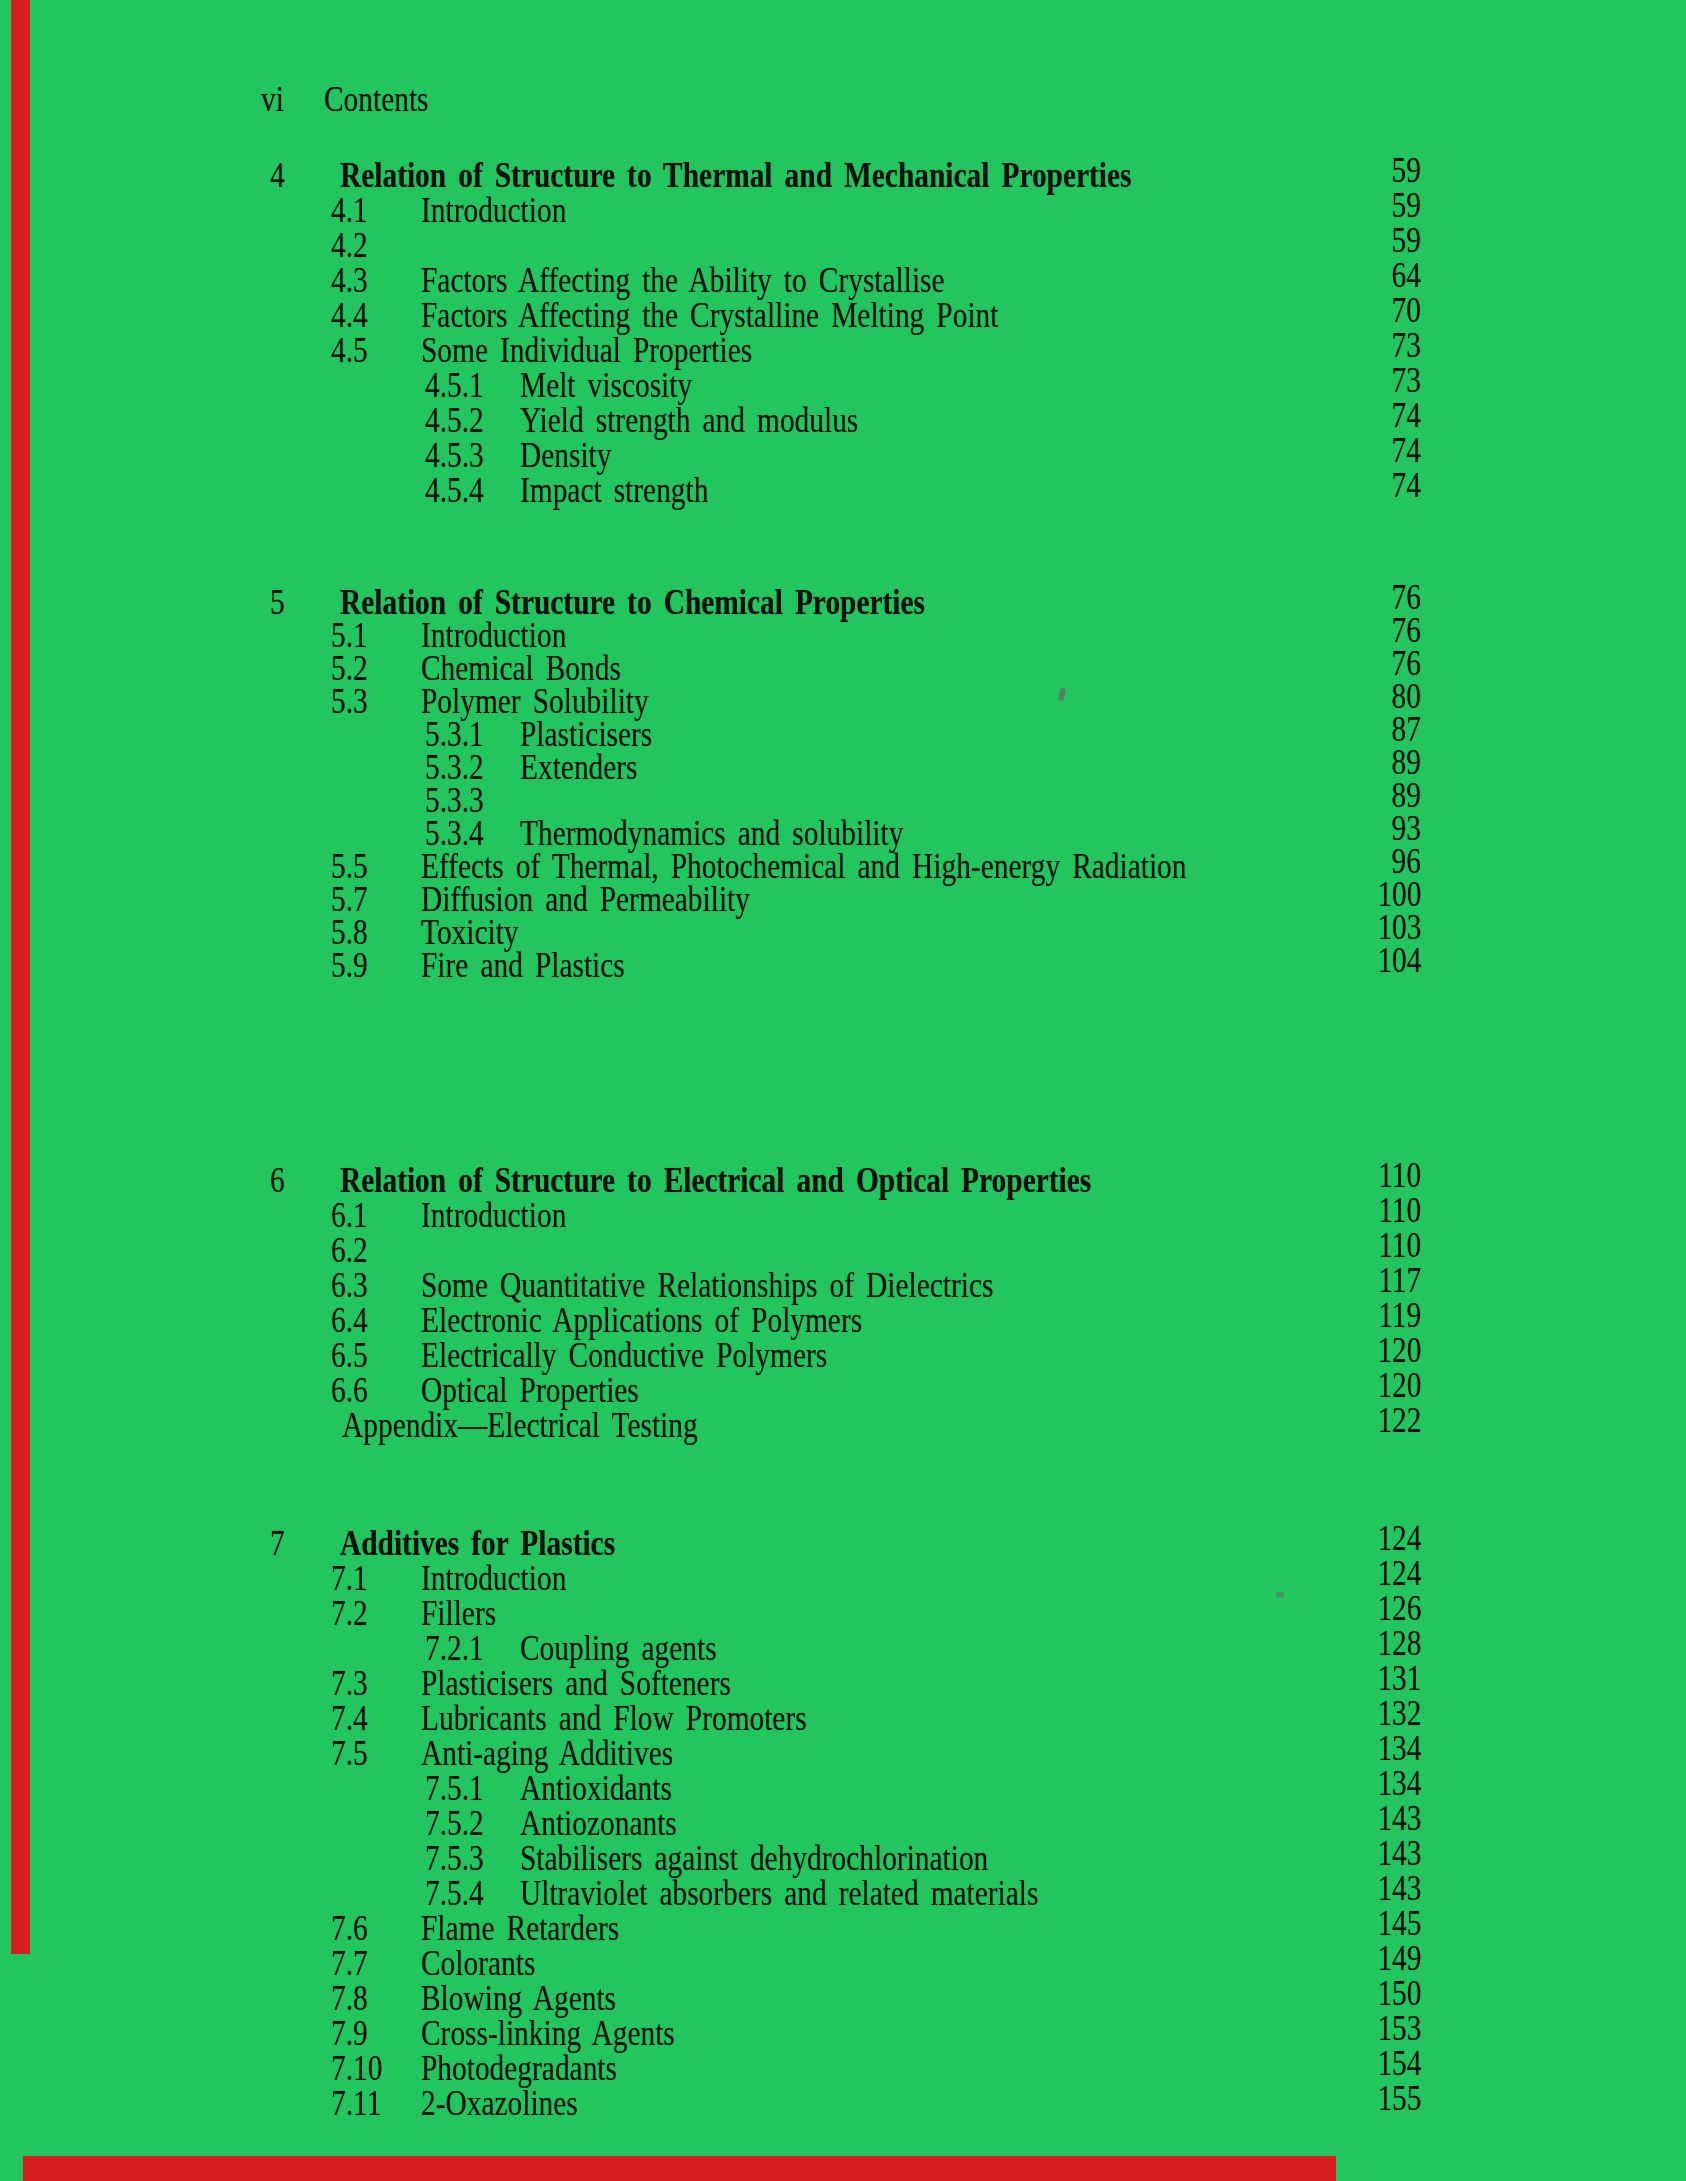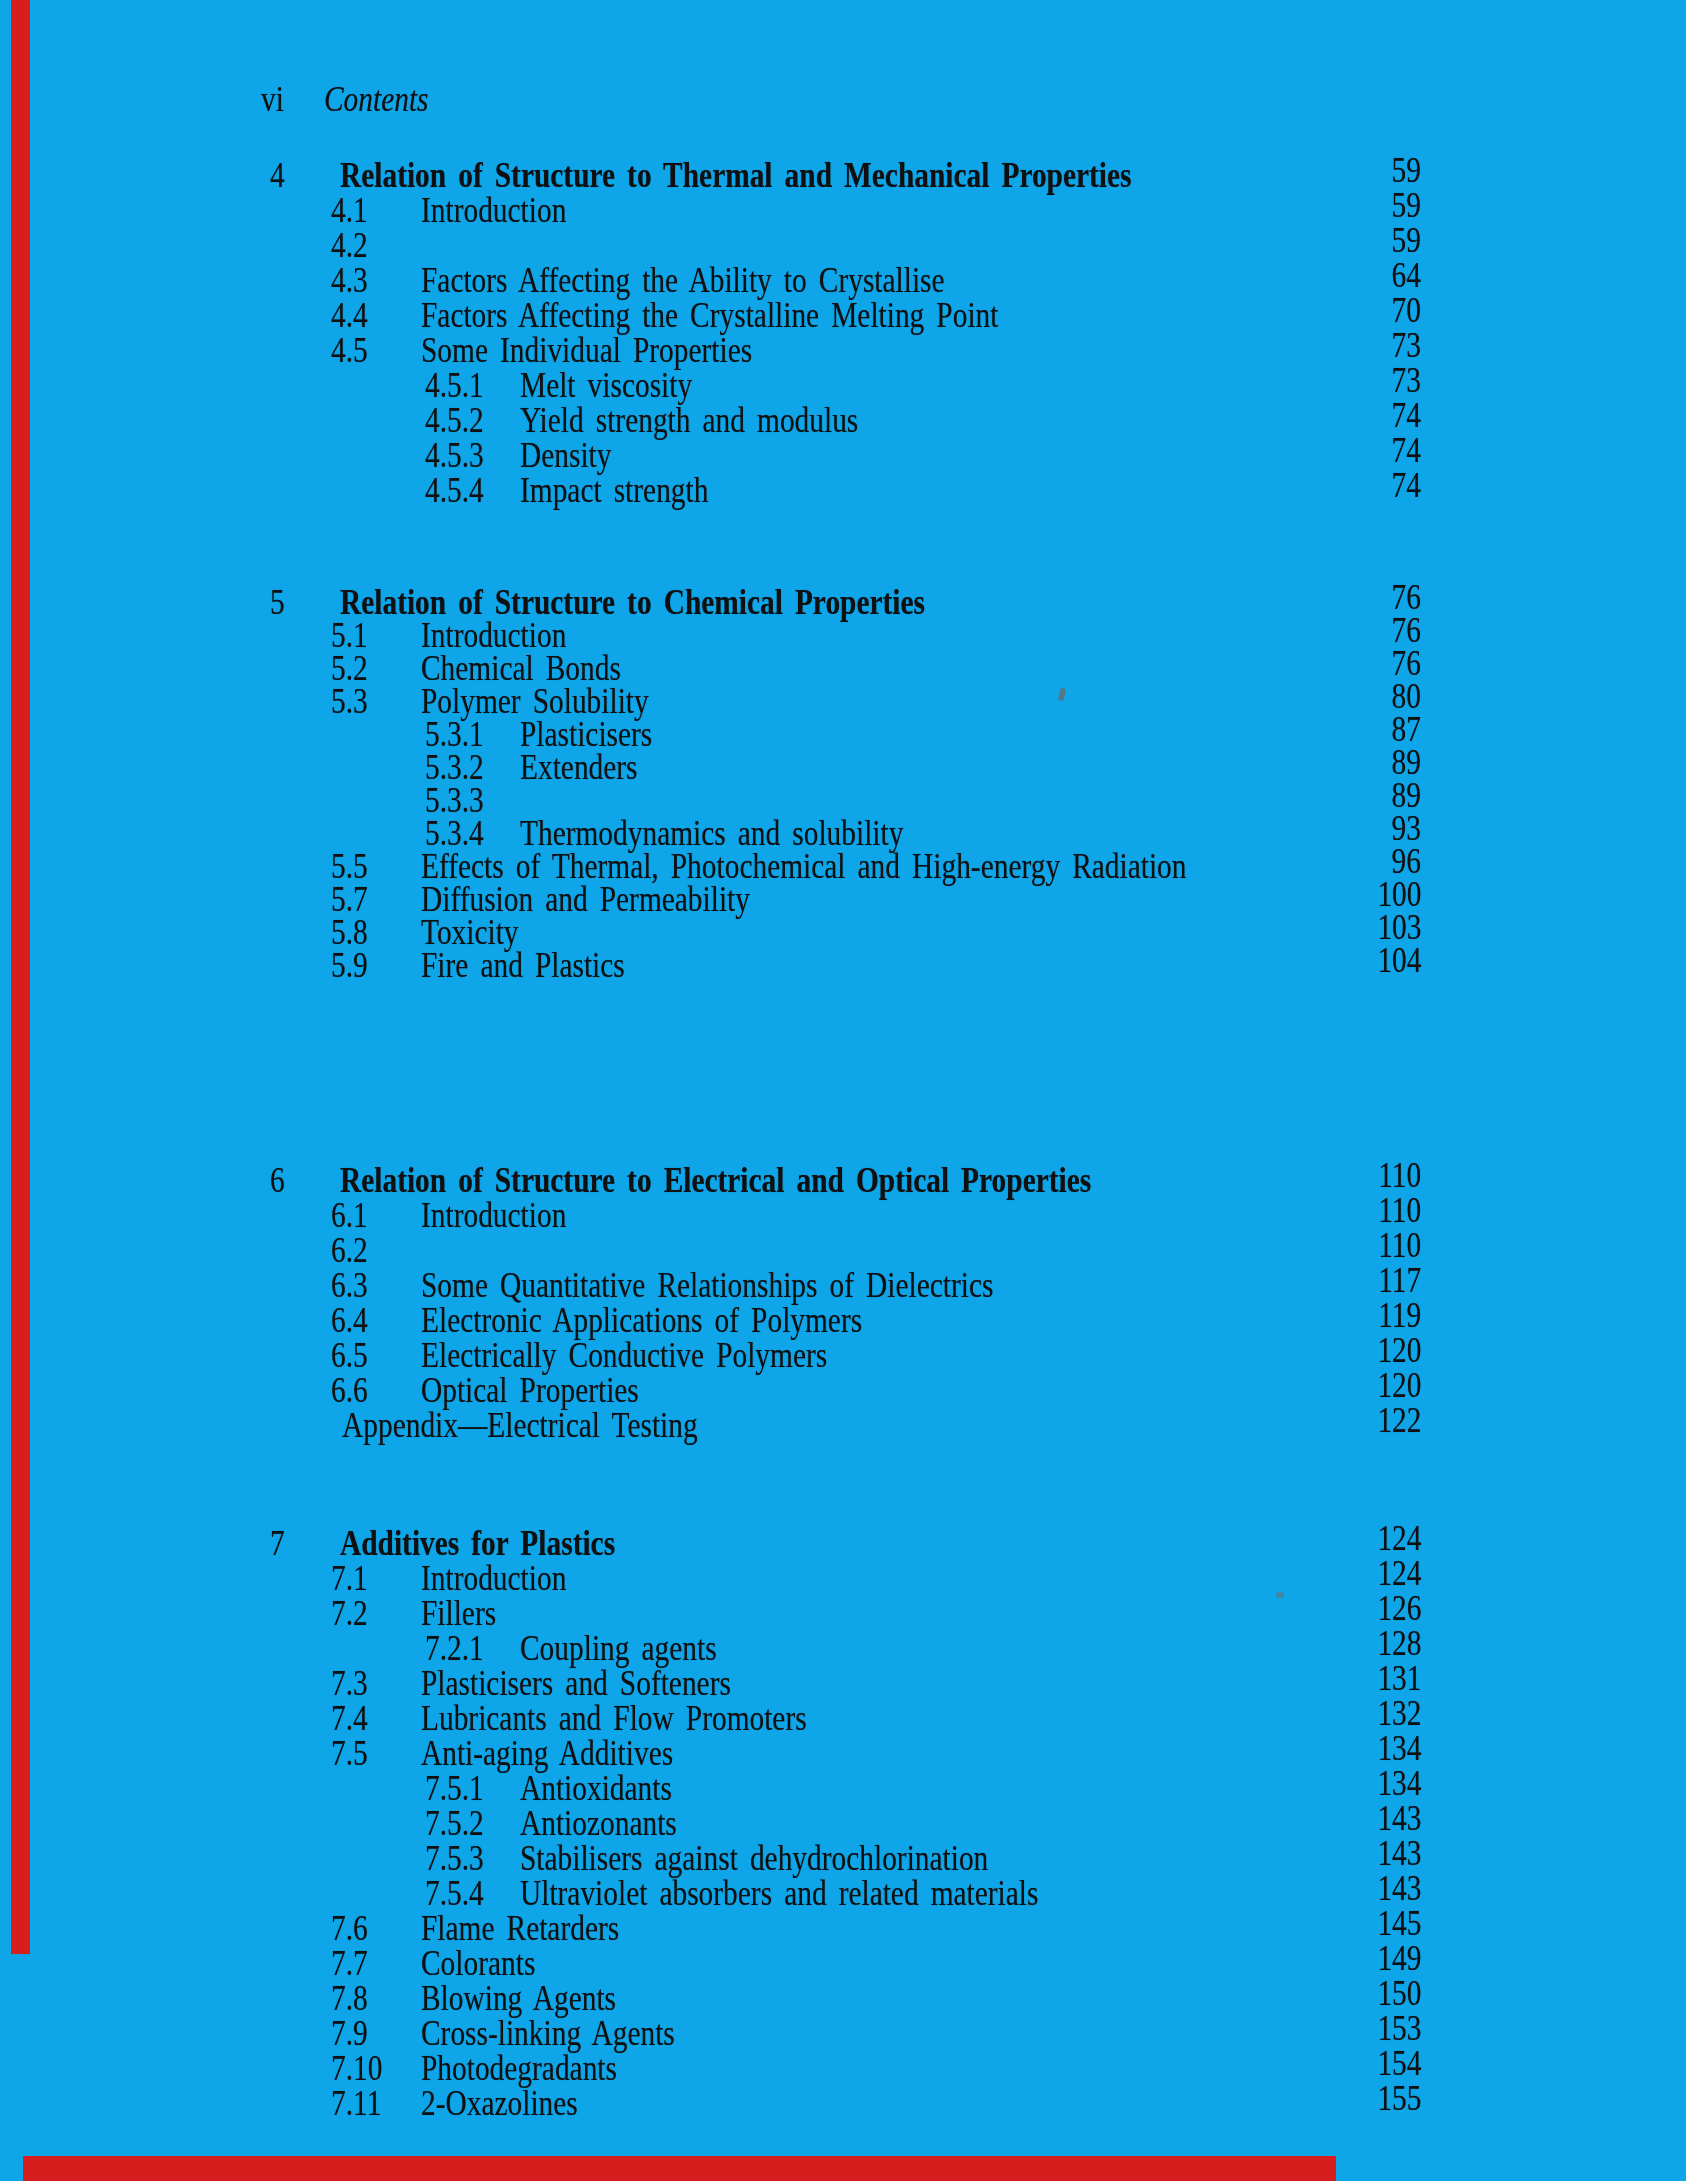--- a/index.html
+++ b/index.html
@@ -4,21 +4,21 @@
 <style>
   :root{
     --red:#d71e1e;
     --ink:#101010;
     --rowh:35px;
   }
   html,body{margin:0;padding:0;background:#e8e8e8;}
   .page{
     position:relative;
     width:1686px;height:2181px;
-    background:#0ea5e9;
+    background:#22c55e;
     overflow:hidden;
     font-family:"Liberation Serif","DejaVu Serif",serif;
     color:var(--ink);
     font-size:35px;
     word-spacing:0.16em;
   }
   
   .edge-left{
     position:absolute;left:11px;top:0;width:19px;height:1954px;
     background:var(--red);
@@ -27,21 +27,21 @@
     position:absolute;left:23px;top:2156px;width:1313px;height:25px;
     background:var(--red);
   }
   
   .sx{display:inline-block;transform:scaleX(0.84);transform-origin:0 50%;white-space:nowrap;}
   .sxr{display:inline-block;transform:scaleX(0.84);transform-origin:100% 50%;white-space:nowrap;}
   .blur{text-shadow:0 0 0.9px rgba(10,10,10,0.45);}
 
   .header{position:absolute;top:81px;left:0;width:1421px;height:38px;line-height:38px;}
   .header .folio{position:absolute;left:261px;}
-  .header .ctitle{position:absolute;left:324px;font-style:italic;}
+  .header .ctitle{position:absolute;left:324px;}
 
   .section{position:absolute;left:0;width:1421px;}
   .row{position:relative;line-height:var(--rh);height:var(--rh);}
   .row .num,.row .text{position:absolute;top:0;}
   .row.lv-ch .num{left:270px;}
   .row.lv-ch .text{left:340px;font-weight:bold;}
   .row.lv-l1 .num{left:331px;}
   .row.lv-l1 .text{left:421px;}
   .row.lv-l2 .num{left:425px;}
   .row.lv-l2 .text{left:520px;}

